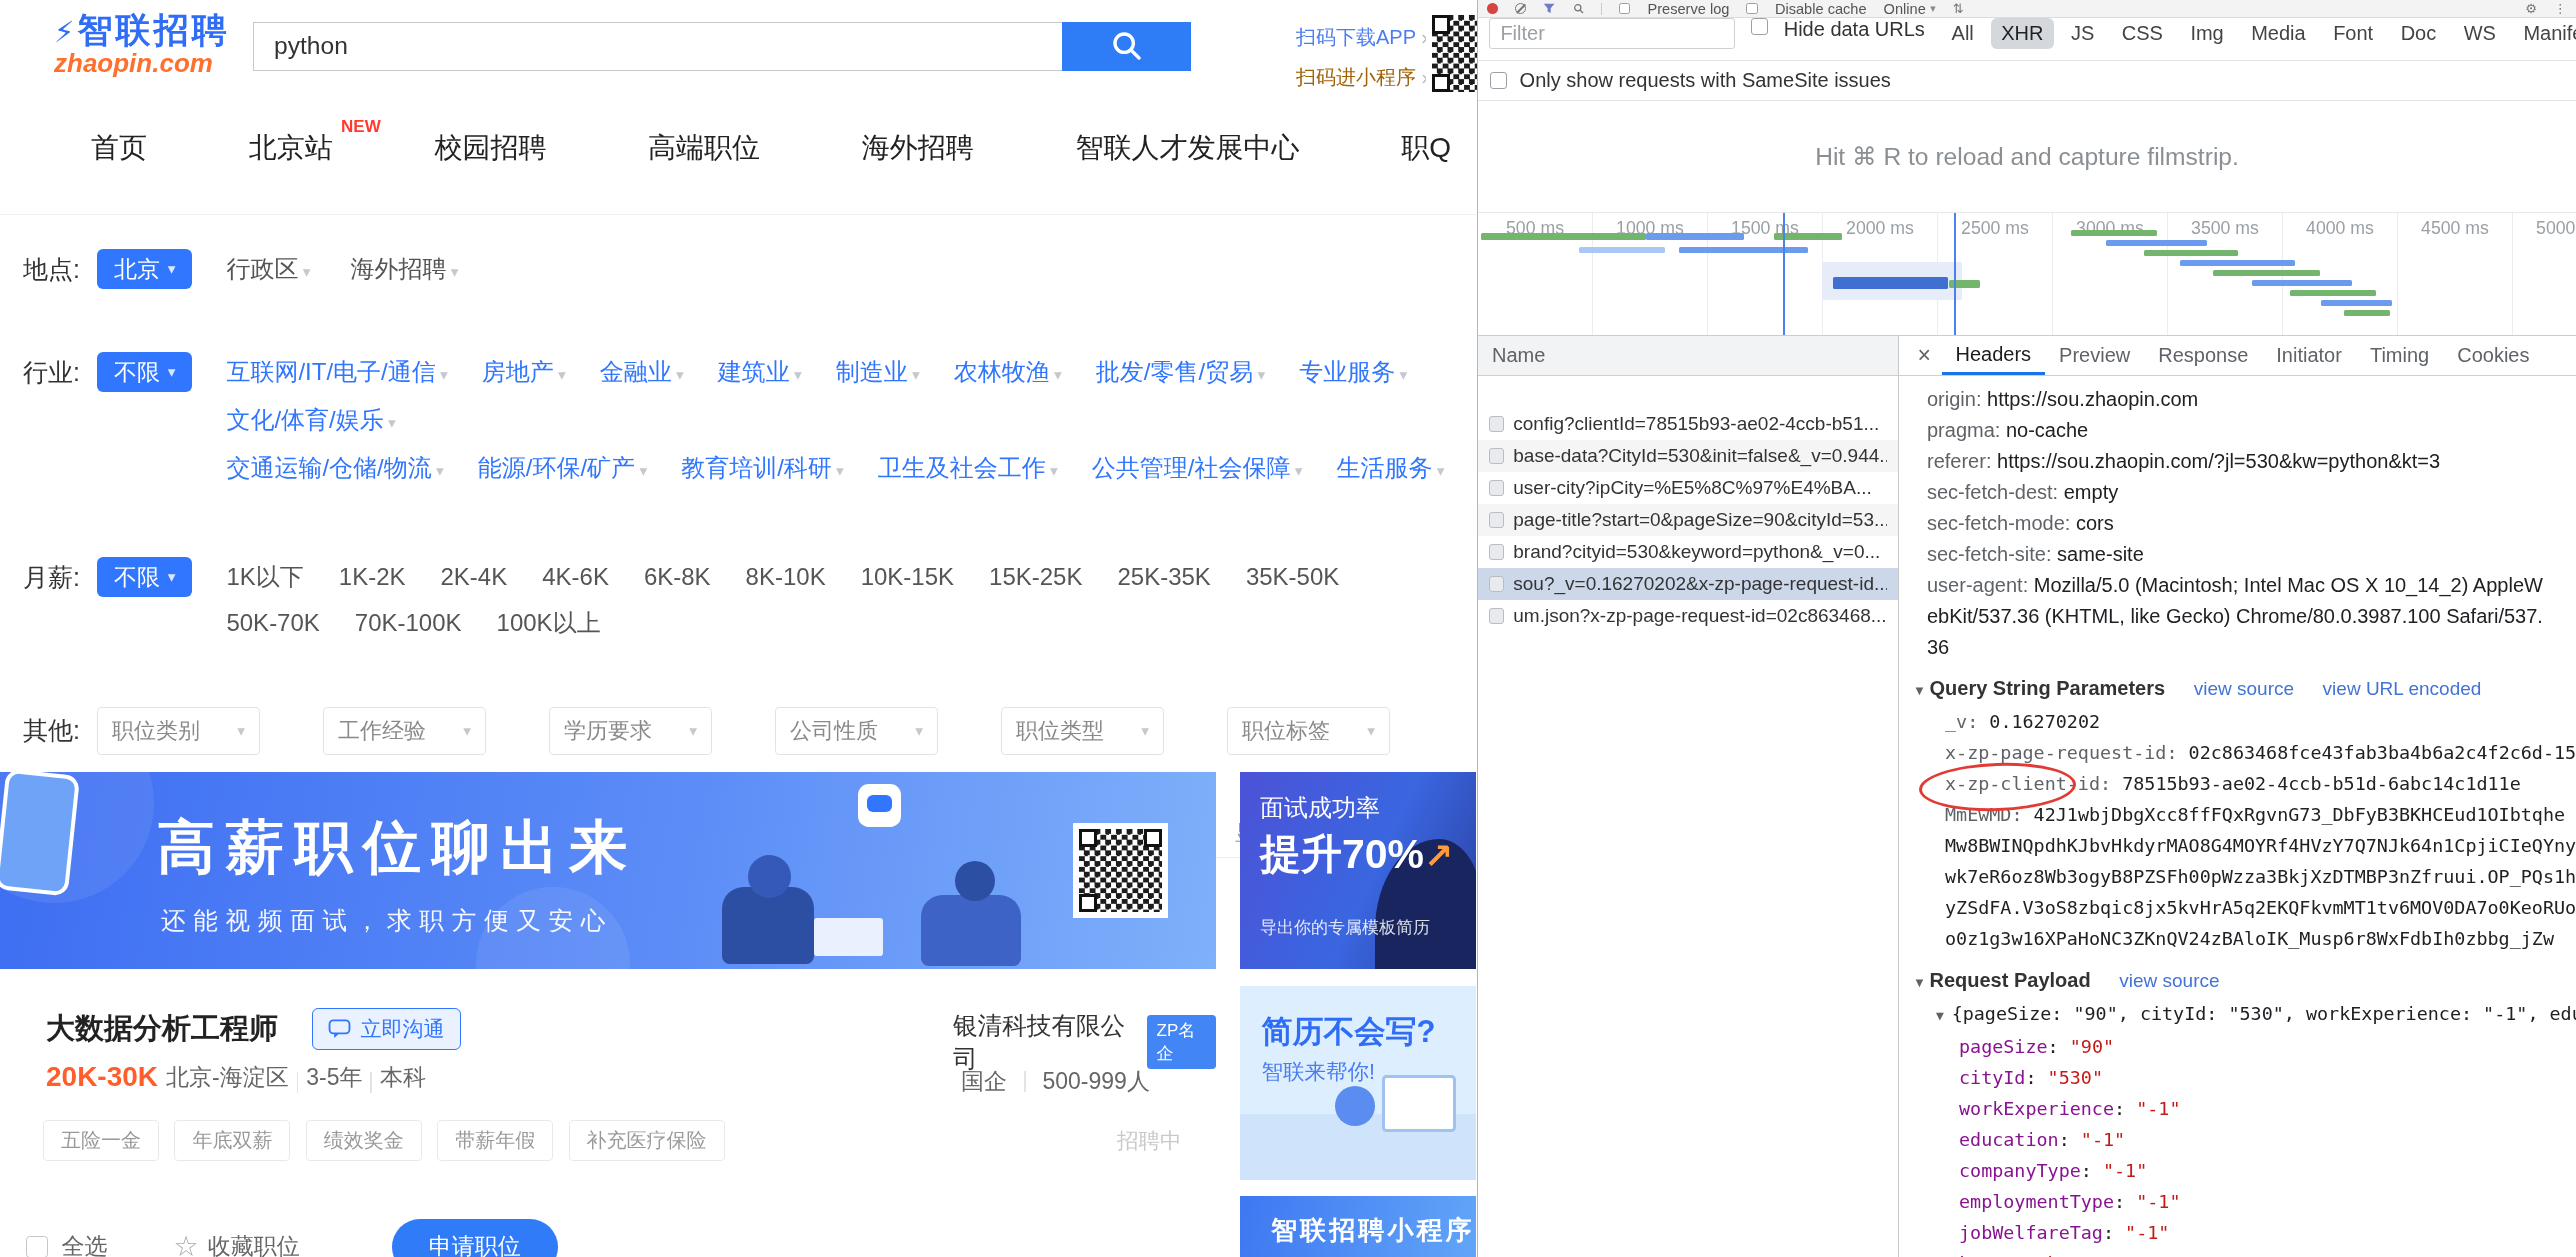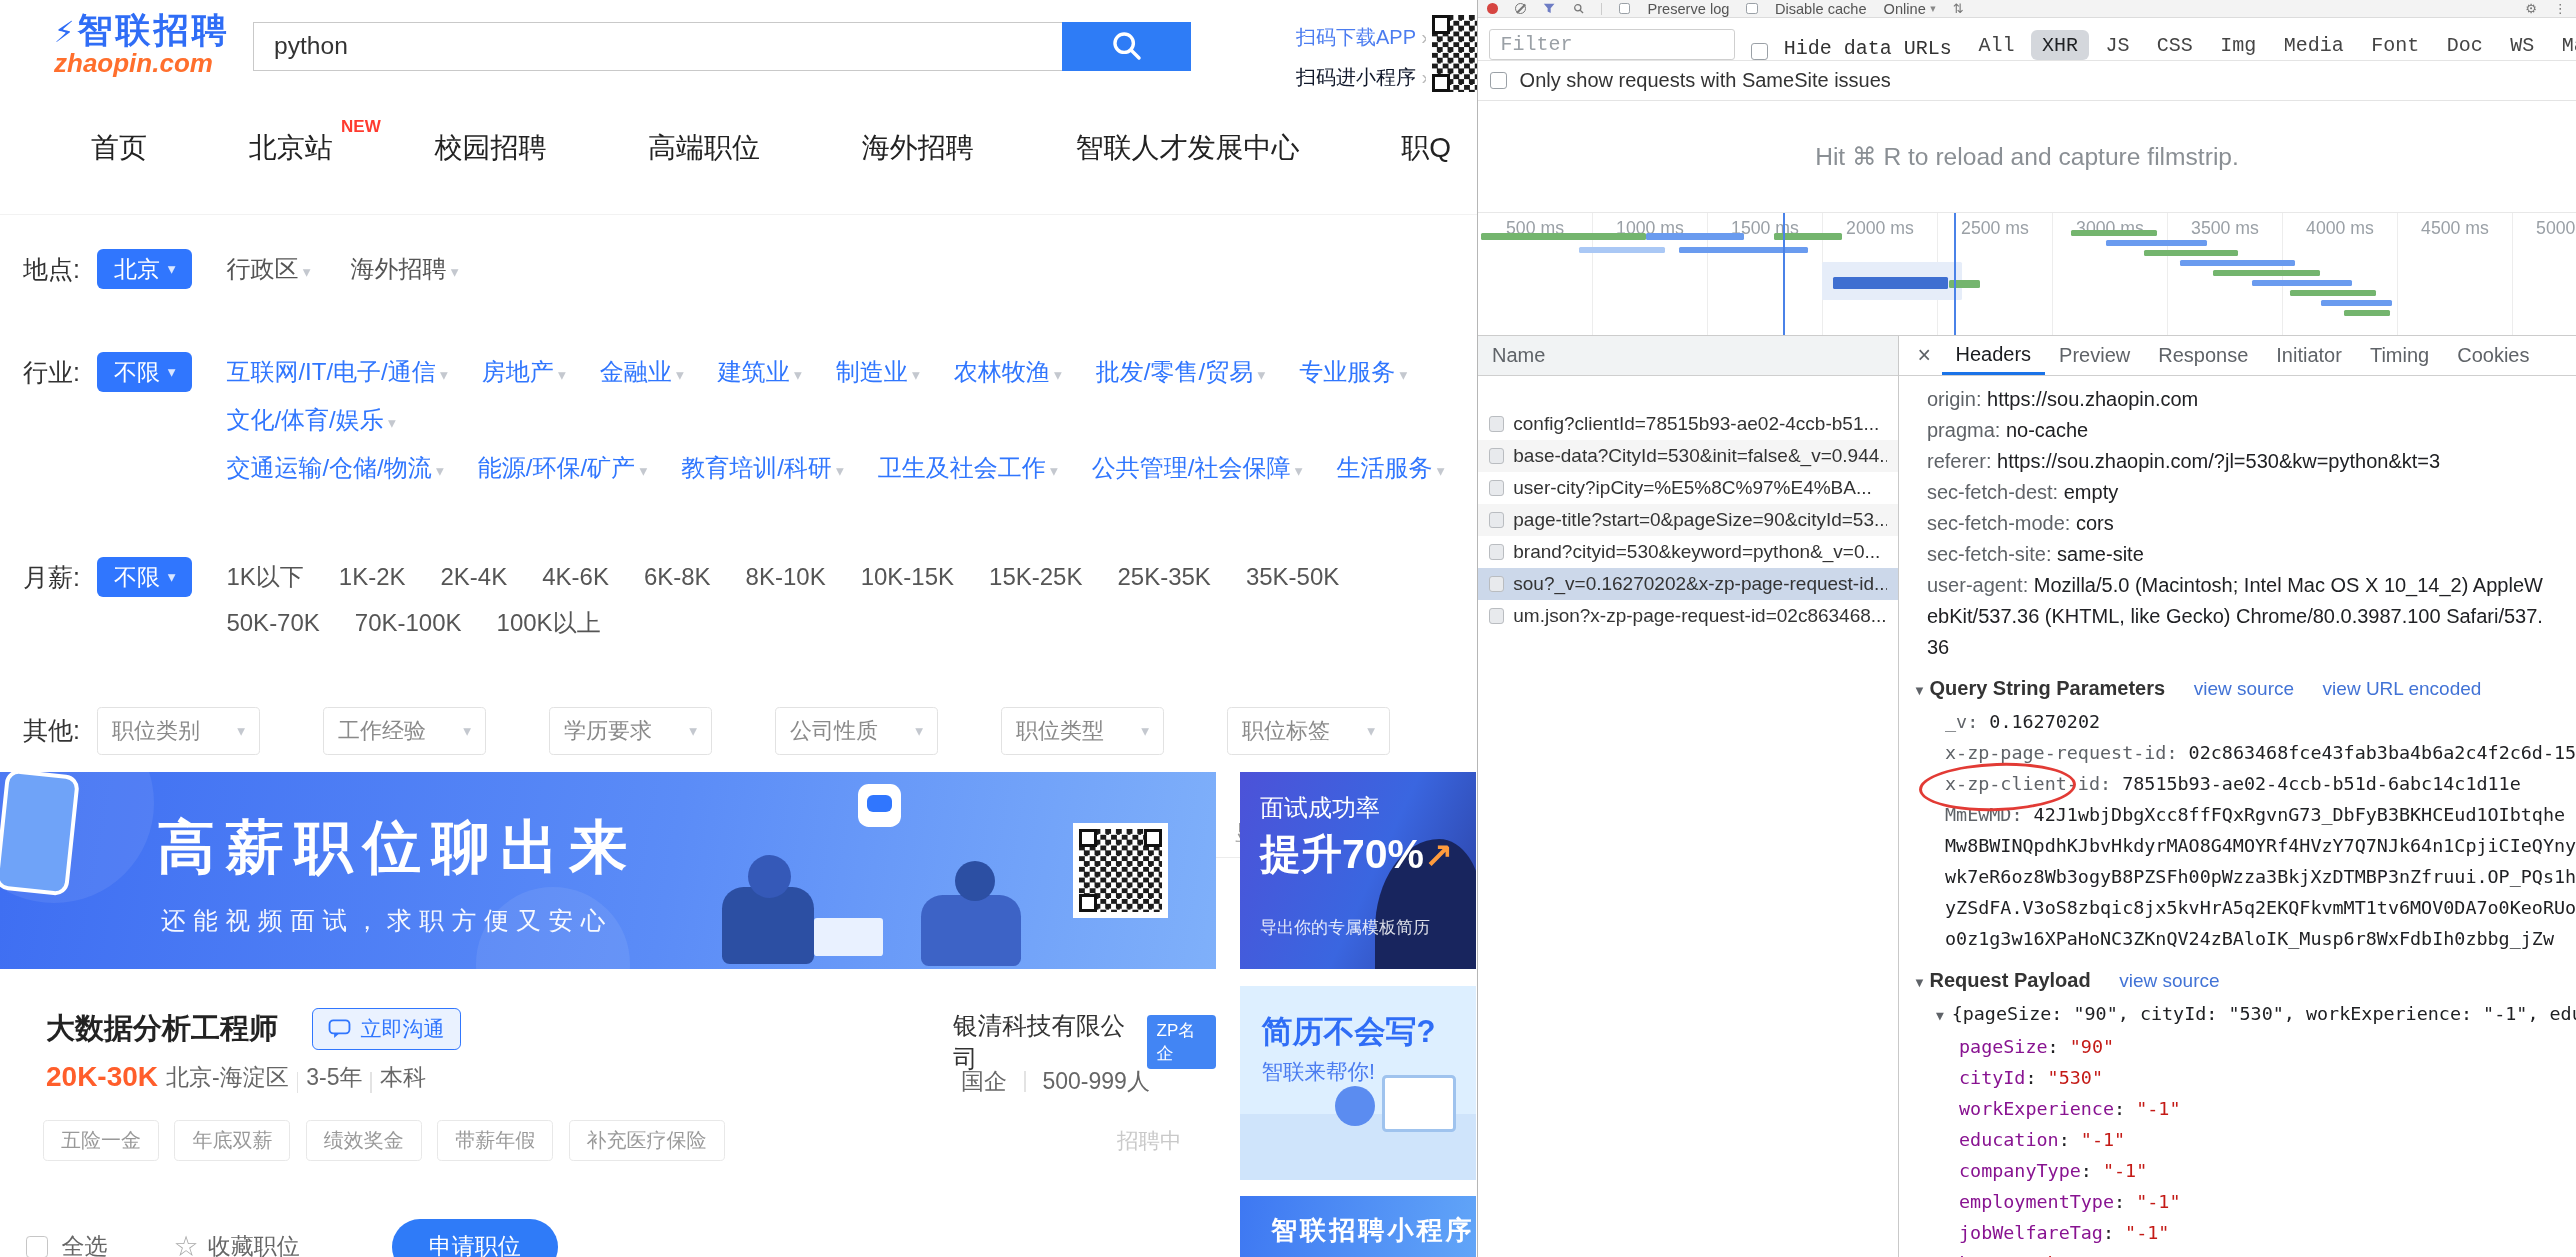--- a/index.html
+++ b/index.html
@@ -17,21 +17,21 @@
   .logo-en { font-size:26px; font-weight:bold; font-style:italic; color:#ff6f2d; }
 
   .search-bar { position:absolute; left:253px; top:21.5px; width:938px; height:49px; display:flex; }
   .search-bar input { flex:1; border:1.5px solid #c9c9c9; border-right:none; font-size:24.6px; padding:0 20px;
                       color:#333; outline:none; font-family:inherit; }
   .search-btn { width:129px; background:#2e7cf6; border:none; cursor:pointer;
                 display:flex; align-items:center; justify-content:center; }
 
   .qr-links { position:absolute; left:1296px; top:17px; font-size:20px; line-height:40px; }
   .qr-links .app { color:#4b7cf0; cursor:pointer; }
-  .qr-links .mini { color:#0f172a; cursor:pointer;text-align:center; }
+  .qr-links .mini { color:#a16207; cursor:pointer;text-align:center; }
   .qr-links span::after { content:" ›"; color:#b9b9b9; }
 
   .qr { position:relative; background:#fff; padding:6.1px; }
   .qr-pattern { width:100%; height:100%;
     background-image:repeating-conic-gradient(#1c1c1c 0% 25%, #ffffff 0% 50%);
     background-size:10.7px 10.7px; }
   .qr .fm { position:absolute; width:18.4px; height:18.4px; border:3.8px solid #111; background:#fff; }
   .qr .fm.tl{ left:6.1px; top:6.1px; } .qr .fm.tr{ right:6.1px; top:6.1px; } .qr .fm.bl{ left:6.1px; bottom:6.1px; }
   .header-qr { position:absolute; left:1426px; top:9.2px; width:89px; height:89px; }
 
@@ -149,22 +149,22 @@
                        background:#777; transform:rotate(-45deg); }
   .tb-sep { width:0.8px; height:12.3px; background:#ccc; }
   .mini-cb { width:11.5px; height:11.5px; border:1.5px solid #9aa0a6; border-radius:2.3px; background:#fff;
              flex:none; cursor:pointer; }
   .tb-label { white-space:nowrap; }
   .tb-select { display:flex; align-items:center; gap:4.6px; cursor:pointer; white-space:nowrap; }
   .tb-select::after { content:"▾"; color:#888; font-size:10.7px; }
   .tb-ico { color:#777; font-size:13px; cursor:pointer; }
   .tb-spacer { flex:1; }
 
-  .dt-filterrow { height:43px; display:flex; align-items:flex-end; gap:16px; padding:0 10.7px;
-                  border-bottom:0.8px solid #e4e4e4;font-family:Liberation Mono, monospace; }
+  .dt-filterrow { height:43px; display:flex; align-items:flex-start; gap:16px; padding:0 10.7px;
+                  border-bottom:0.8px solid #e4e4e4; }
   .filter-input { width:246px; height:31px; border:0.8px solid #cfcfcf; border-radius:3.1px; font-size:20px;
                   color:#333; padding:0 10.7px; font-family:inherit; outline:none; }
   .filter-input::placeholder { color:#9aa0a6; }
   .cb { width:17px; height:17px; border:1.5px solid #9aa0a6; border-radius:3.1px; background:#fff; flex:none;
         cursor:pointer; }
   .cb-label { font-size:20px; color:#333; white-space:nowrap; }
   .pills { display:flex; align-items:center; gap:6.1px; }
   .pill { font-size:20px; color:#444; padding:3.8px 10.7px; border-radius:6.1px; cursor:pointer; white-space:nowrap; }
   .pill.selected { background:#d4d7dc; color:#1f2124; }
 

